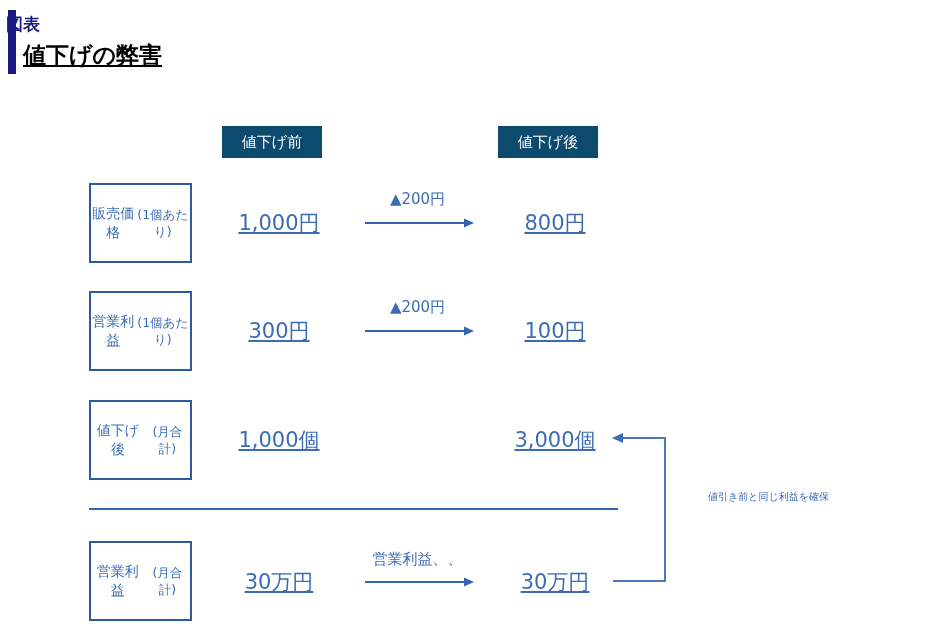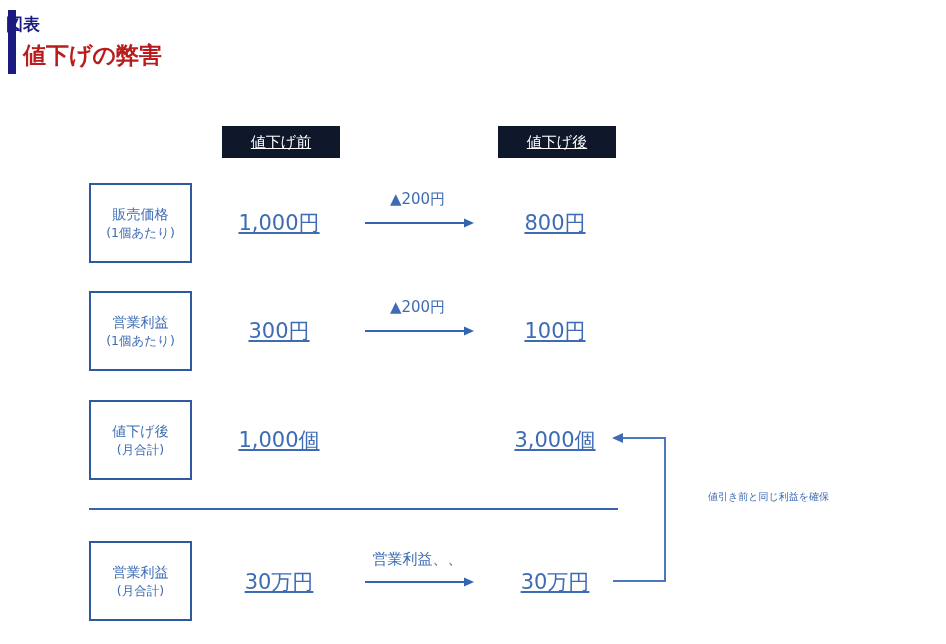--- a/index.html
+++ b/index.html
@@ -2,31 +2,31 @@
 <html><head>
 <meta charset="utf-8">
 <style>
   html,body { margin:0; padding:0; background:#ffffff; }
   .canvas {
     position:relative; width:946px; height:644px; background:#ffffff;
     font-family:"DejaVu Sans","Liberation Sans",sans-serif; overflow:hidden;
   }
   .accent-bar { position:absolute; left:8px; top:10px; width:8px; height:64px; background:#1a1a80; }
   .kicker { position:absolute; left:6px; top:13px; font-size:17px; font-weight:bold; color:#1a1a80; }
-  .title  { position:absolute; left:23px; top:40px; font-size:23px; font-weight:bold; color:#b91c1c; }
+  .title  { position:absolute; left:23px; top:40px; font-size:23px; font-weight:bold; color:#000000;text-decoration:underline; }
 
   .col-header {
-    position:absolute; top:126px; width:118px; height:32px; background:#0f172a;
-    color:#ffffff; font-size:15px; display:flex; align-items:center; justify-content:center;text-decoration:underline;
+    position:absolute; top:126px; width:100px; height:32px; background:#0c4a6e;
+    color:#ffffff; font-size:15px; display:flex; align-items:center; justify-content:center;
   }
 
   .label-box {
     position:absolute; left:89px; width:103px; height:80px; box-sizing:border-box;
     border:2px solid #2e5b9e; background:#ffffff; color:#3d6cb4;
-    display:flex; flex-direction:column; align-items:center; justify-content:center; text-align:center;
+    display:flex; align-items:center; justify-content:center; text-align:center;
   }
   .label-box .l1 { font-size:14px; line-height:19px; }
   .label-box .l2 { font-size:12.5px; line-height:17px; }
 
   .val {
     position:absolute; width:114px; height:30px; color:#3d6cb4; font-size:21px;
     display:flex; align-items:center; justify-content:center; white-space:nowrap;text-decoration:underline;
   }
   .col-before { left:222px; }
   .col-after  { left:498px; }

